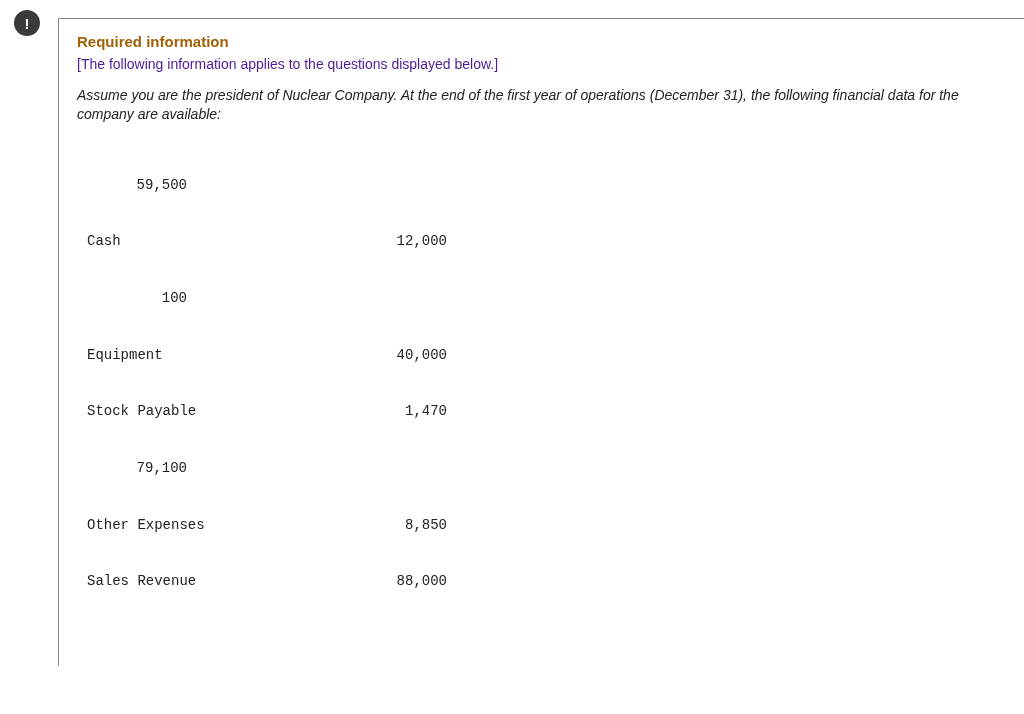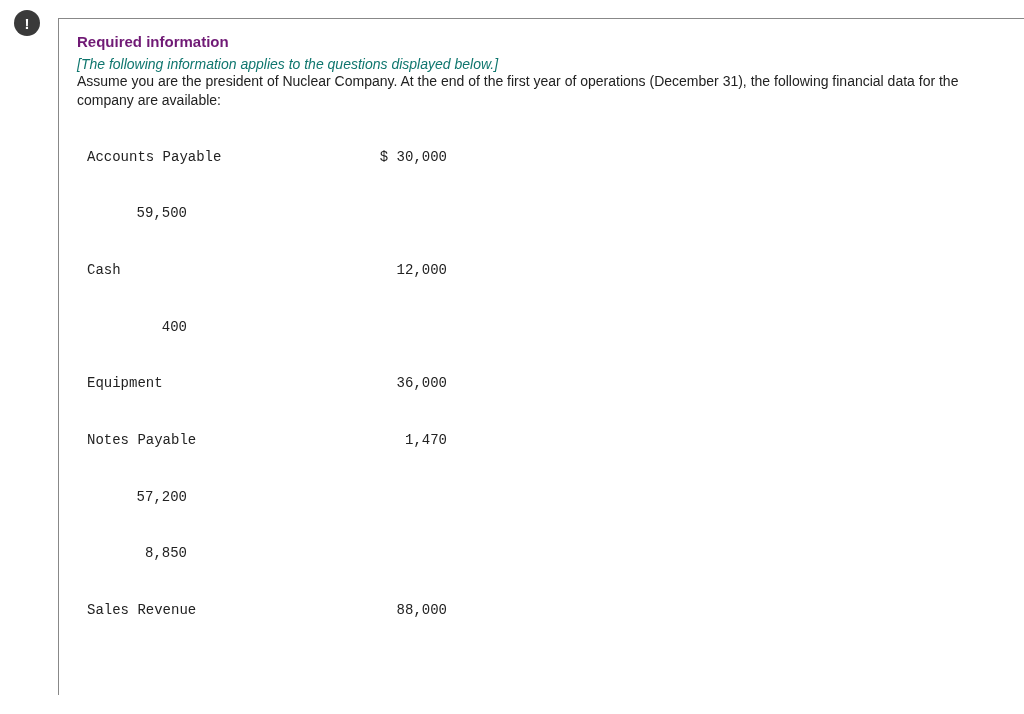--- a/index.html
+++ b/index.html
@@ -2,46 +2,45 @@
 <html><head>
 <meta charset="utf-8">
 <style>
   * { box-sizing: border-box; margin: 0; padding: 0; }
   body { font-family: Arial, Helvetica, sans-serif; font-size: 14px; color: #222; background: #fff; width: 1024px; }
   
   .badge-wrap { position: absolute; left: 14px; top: 10px; }
   .badge { width: 26px; height: 26px; border-radius: 50%; background: #3a3a3a; color: #fff; display: flex; align-items: center; justify-content: center; font-weight: bold; font-size: 15px; }
   
   .info-box { margin: 18px 0 0 58px; border: 1px solid #888; border-right: none; border-bottom: none; padding: 14px 18px 18px 18px; }
-  .req-heading { color: #701a75; font-weight: bold; font-size: 15px; margin-bottom: 6px; }
-  .ital-note { font-style: italic; color: #0f766e; }
-  .scenario { line-height: 1.35; }
+  .req-heading { color: #a16207; font-weight: bold; font-size: 15px; margin-bottom: 6px; }
+  .ital-note { color: #4c1d95; margin-bottom: 14px; }
+  .scenario { margin-bottom: 14px; line-height: 1.35; font-style: italic; }
   
   .fin-table { font-family: "Courier New", monospace; font-size: 14px; white-space: pre; line-height: 1.35; margin-left: 10px; }
   .fin-row { display: flex; }
   .fin-label { width: 260px; }
   .fin-val { width: 100px; text-align: right; }
 </style>
 </head>
 <body>
 
 <div class="badge-wrap">
   <div class="badge">!</div>
 </div>
 
 <div class="info-box">
   <div class="req-heading">Required information</div>
   <div class="ital-note">[The following information applies to the questions displayed below.]</div>
   <div class="scenario">Assume you are the president of Nuclear Company. At the end of the first year of operations (December 31), the following financial data for the company are available:</div>
 
   <div class="fin-table">
-    <div class="fin-row"><span class="fin-label">Accounts Payable</span><span class="fin-val">$ 30,000</span></div>
     <div class="fin-row"><span class="fin-val">59,500</span></div>
     <div class="fin-row"><span class="fin-label">Cash</span><span class="fin-val">12,000</span></div>
-    <div class="fin-row"><span class="fin-val">400</span></div>
-    <div class="fin-row"><span class="fin-label">Equipment</span><span class="fin-val">36,000</span></div>
-    <div class="fin-row"><span class="fin-label">Notes Payable</span><span class="fin-val">1,470</span></div>
-    <div class="fin-row"><span class="fin-val">57,200</span></div>
-    <div class="fin-row"><span class="fin-val">8,850</span></div>
+    <div class="fin-row"><span class="fin-val">100</span></div>
+    <div class="fin-row"><span class="fin-label">Equipment</span><span class="fin-val">40,000</span></div>
+    <div class="fin-row"><span class="fin-label">Stock Payable</span><span class="fin-val">1,470</span></div>
+    <div class="fin-row"><span class="fin-val">79,100</span></div>
+    <div class="fin-row"><span class="fin-label">Other Expenses</span><span class="fin-val">8,850</span></div>
     <div class="fin-row"><span class="fin-label">Sales Revenue</span><span class="fin-val">88,000</span></div>
     
   </div>
 </div>
 
 </body></html>

